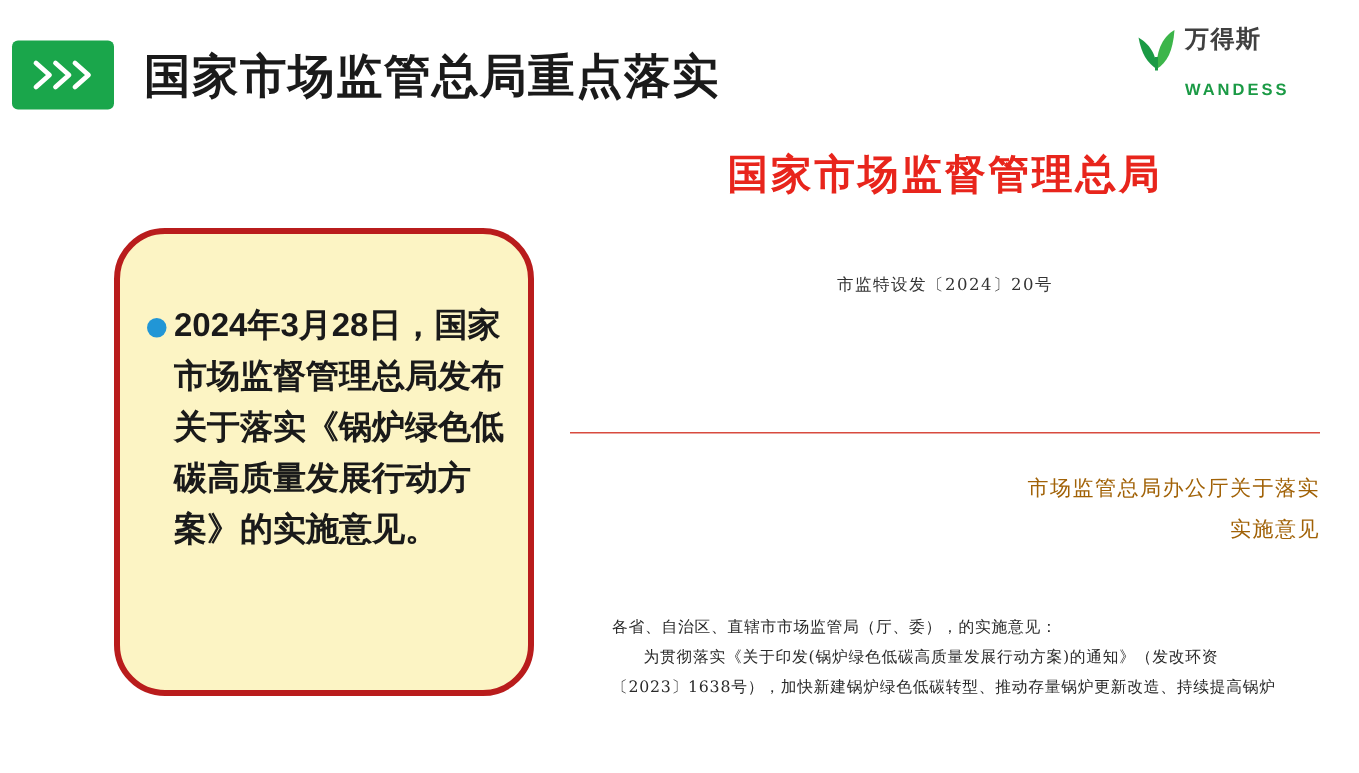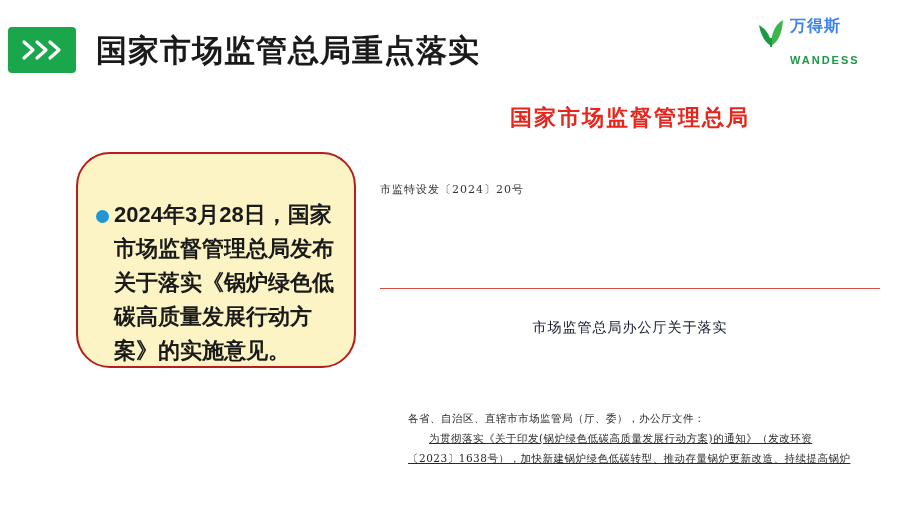--- a/index.html
+++ b/index.html
@@ -54,21 +54,21 @@
     top: 12px;
     width: 132px;
     height: 50px;
   }
   .brand-text {
     position: absolute;
     left: 34px;
     top: 4px;
     font-size: 16px;
     font-weight: bold;
-    color: #3b82f6;
+    color: #404040;
     letter-spacing: 1px;
     white-space: nowrap;
   }
   .brand-sub {
     position: absolute;
     left: 34px;
     top: 42px;
     font-size: 11px;
     font-weight: bold;
     color: #1b9a45;
@@ -82,23 +82,23 @@
     width: 30px;
     height: 32px;
   }
 
   
   .note-card {
     position: absolute;
     left: 76px;
     top: 152px;
     width: 280px;
-    height: 216px;
+    height: 312px;
     background: #fcf4c4;
-    border: 2px solid #b91c1c;
+    border: 4px solid #b91c1c;
     border-radius: 34px;
     box-sizing: border-box;
   }
   .note-bullet {
     position: absolute;
     left: 18px;
     top: 56px;
     width: 13px;
     height: 13px;
     border-radius: 50%;
@@ -122,75 +122,75 @@
     left: 380px;
     top: 96px;
     width: 500px;
     height: 420px;
   }
   .doc-title {
     text-align: center;
     color: #e8251c;
     font-family: "DejaVu Serif", "Liberation Serif", serif;
     font-weight: bold;
-    font-size: 22px;
+    font-size: 27px;
     letter-spacing: 2px;
     line-height: 42px;
   }
   .doc-title-2 {
     text-align: center;
     color: #e8251c;
     font-family: "DejaVu Serif", "Liberation Serif", serif;
     font-weight: bold;
     font-size: 25px;
     letter-spacing: 2px;
     line-height: 42px;
     margin-top: 14px;
   }
   .doc-docnum {
-    text-align: left;
+    text-align: center;
     font-family: "DejaVu Serif", "Liberation Serif", serif;
     font-size: 11px;
     color: #333;
     margin-top: 44px;
     letter-spacing: 1px;
   }
   .doc-rule {
     position: absolute;
     left: 0px;
     top: 192px;
     width: 500px;
     height: 1px;
     background: #d84b3f;
   }
   .doc-subject {
     position: absolute;
     left: 0;
     top: 218px;
     width: 500px;
-    text-align: center;
-    font-family: Liberation Serif, serif;
+    text-align: right;
+    font-family: Liberation Mono, monospace;
     font-size: 14px;
-    color: #0f172a;
+    color: #a16207;
     line-height: 27px;
     letter-spacing: 1px;
   }
   .doc-body {
     position: absolute;
     left: 28px;
     top: 312px;
     width: 446px;
     font-family: "DejaVu Serif", "Liberation Serif", serif;
     font-size: 10.5px;
     color: #2a2a2a;
     line-height: 20px;
     letter-spacing: 0.5px;
   }
   .doc-body p { margin: 0; }
-  .indent { text-indent: 21px; text-decoration: underline; }
+  .indent { text-indent: 21px; }
   .clip-fade {
     position: absolute;
     left: 0;
     bottom: 0;
     width: 906px;
     height: 10px;
     background: #ffffff;
   }
 </style>
 </head>
@@ -229,21 +229,22 @@
   <div class="note-text">2024年3月28日，国家市场监督管理总局发布关于落实《锅炉绿色低碳高质量发展行动方案》的实施意见。</div>
 </div>
 
 <div class="doc">
   <div class="doc-title">国家市场监督管理总局</div>
   <div class="doc-docnum">市监特设发〔2024〕20号</div>
   <div class="doc-rule"></div>
 
   <div class="doc-subject">
     <div>市场监管总局办公厅关于落实</div>
+    <div>实施意见</div>
   </div>
 
   <div class="doc-body">
-    <p>各省、自治区、直辖市市场监管局（厅、委），办公厅文件：</p>
+    <p>各省、自治区、直辖市市场监管局（厅、委），的实施意见：</p>
     <p class="indent">为贯彻落实《关于印发(锅炉绿色低碳高质量发展行动方案)的通知》（发改环资〔2023〕1638号），加快新建锅炉绿色低碳转型、推动存量锅炉更新改造、持续提高锅炉</p>
   </div>
 </div>
 
 <div class="clip-fade"></div>
 
 </body></html>

